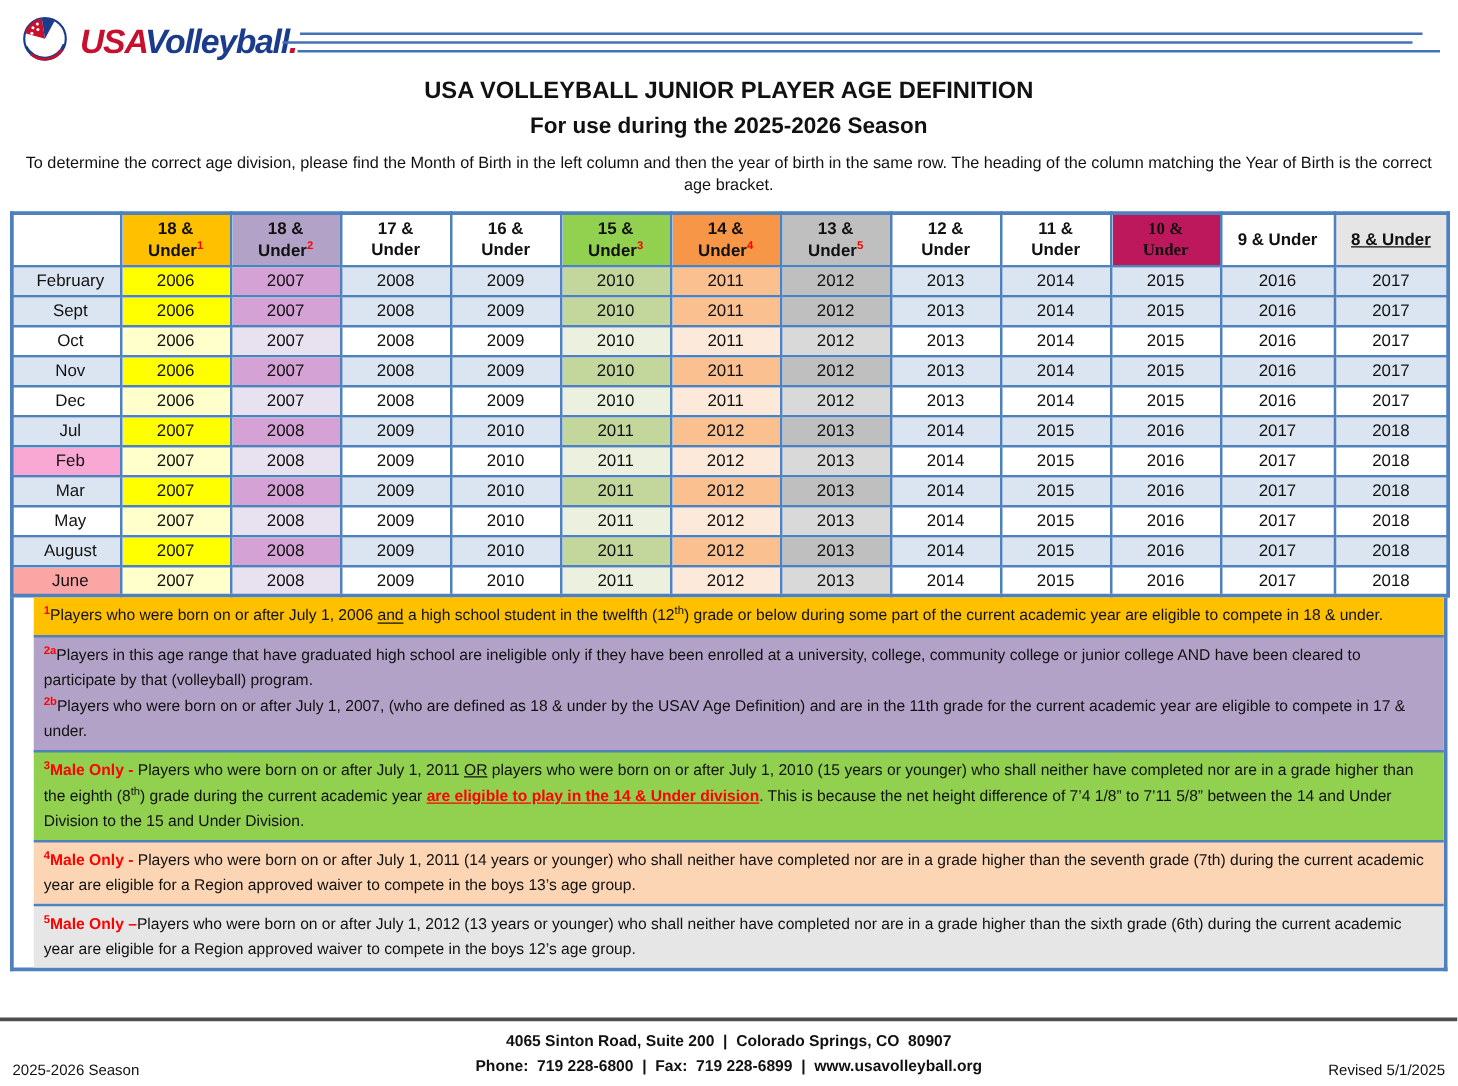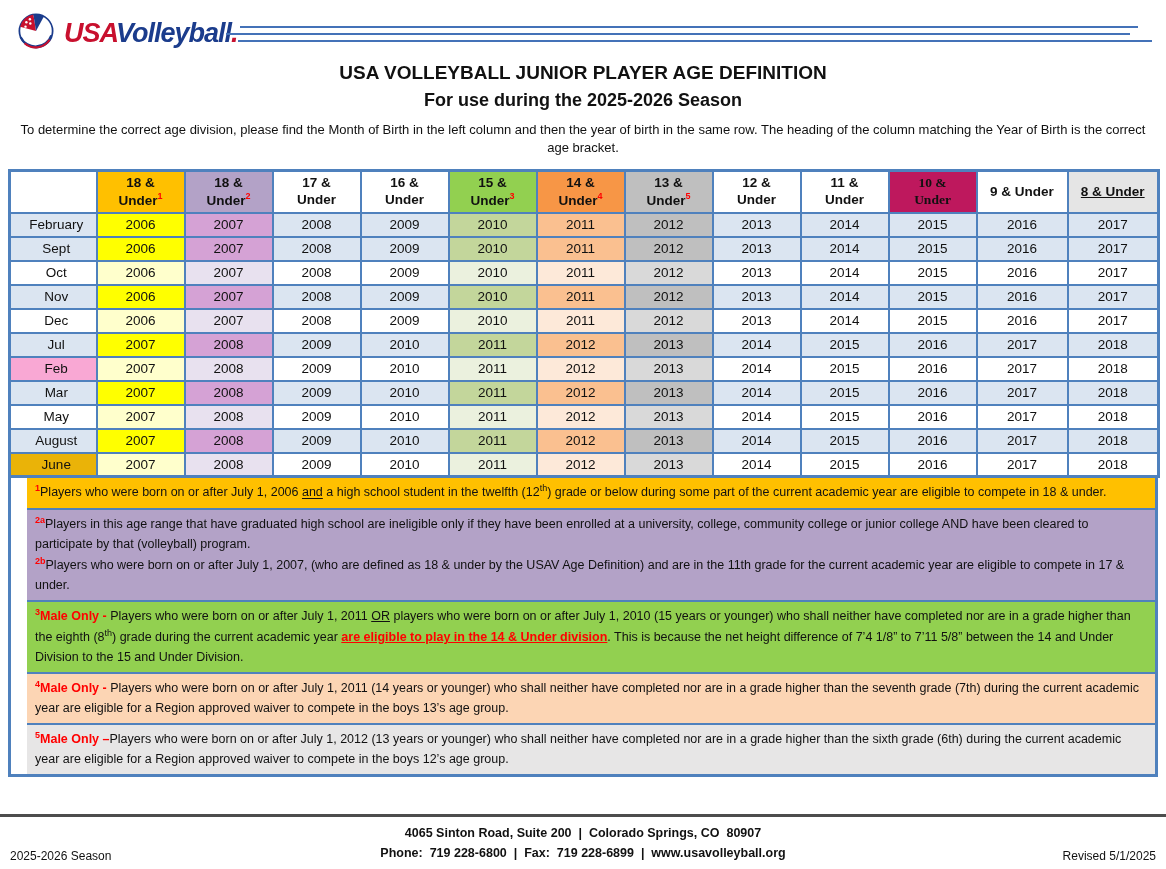--- a/index.html
+++ b/index.html
@@ -327,21 +327,21 @@
             <td style="background: rgb(195, 214, 155);">2011</td>
             <td style="background: rgb(250, 192, 144);">2012</td>
             <td style="background: rgb(191, 191, 191);">2013</td>
             <td style="background: rgb(219, 229, 241);">2014</td>
             <td style="background: rgb(219, 229, 241);">2015</td>
             <td style="background: rgb(219, 229, 241);">2016</td>
             <td style="background: rgb(219, 229, 241);">2017</td>
             <td style="background: rgb(219, 229, 241);">2018</td>
           </tr>
           <tr>
-            <td class="month-cell" style="background: #eab308;">June</td>
+            <td class="month-cell" style="background: #fca5a5;">June</td>
             <td style="background: rgb(255, 255, 204);">2007</td>
             <td style="background: rgb(232, 225, 239);">2008</td>
             <td style="background: rgb(255, 255, 255);">2009</td>
             <td style="background: rgb(255, 255, 255);">2010</td>
             <td style="background: rgb(235, 241, 222);">2011</td>
             <td style="background: rgb(253, 233, 217);">2012</td>
             <td style="background: rgb(217, 217, 217);">2013</td>
             <td style="background: rgb(255, 255, 255);">2014</td>
             <td style="background: rgb(255, 255, 255);">2015</td>
             <td style="background: rgb(255, 255, 255);">2016</td>

